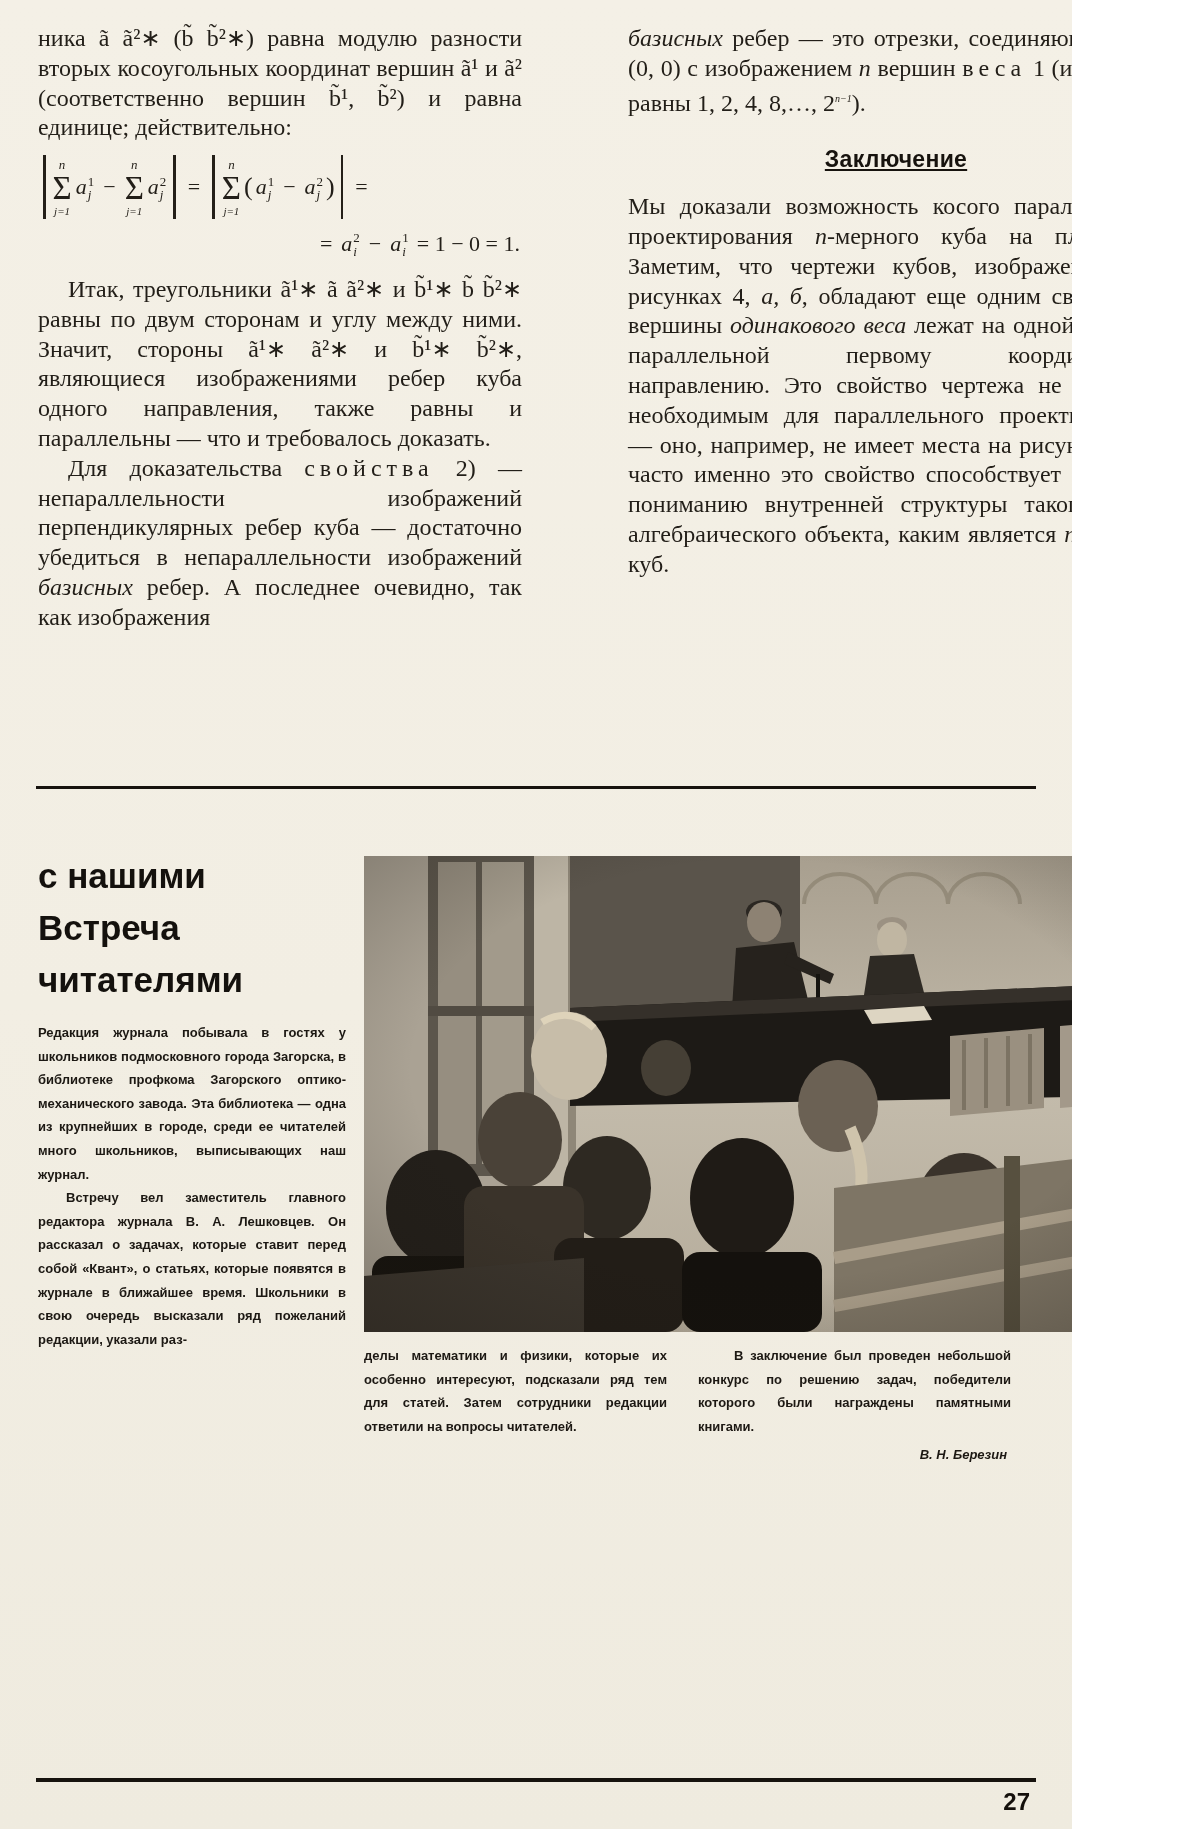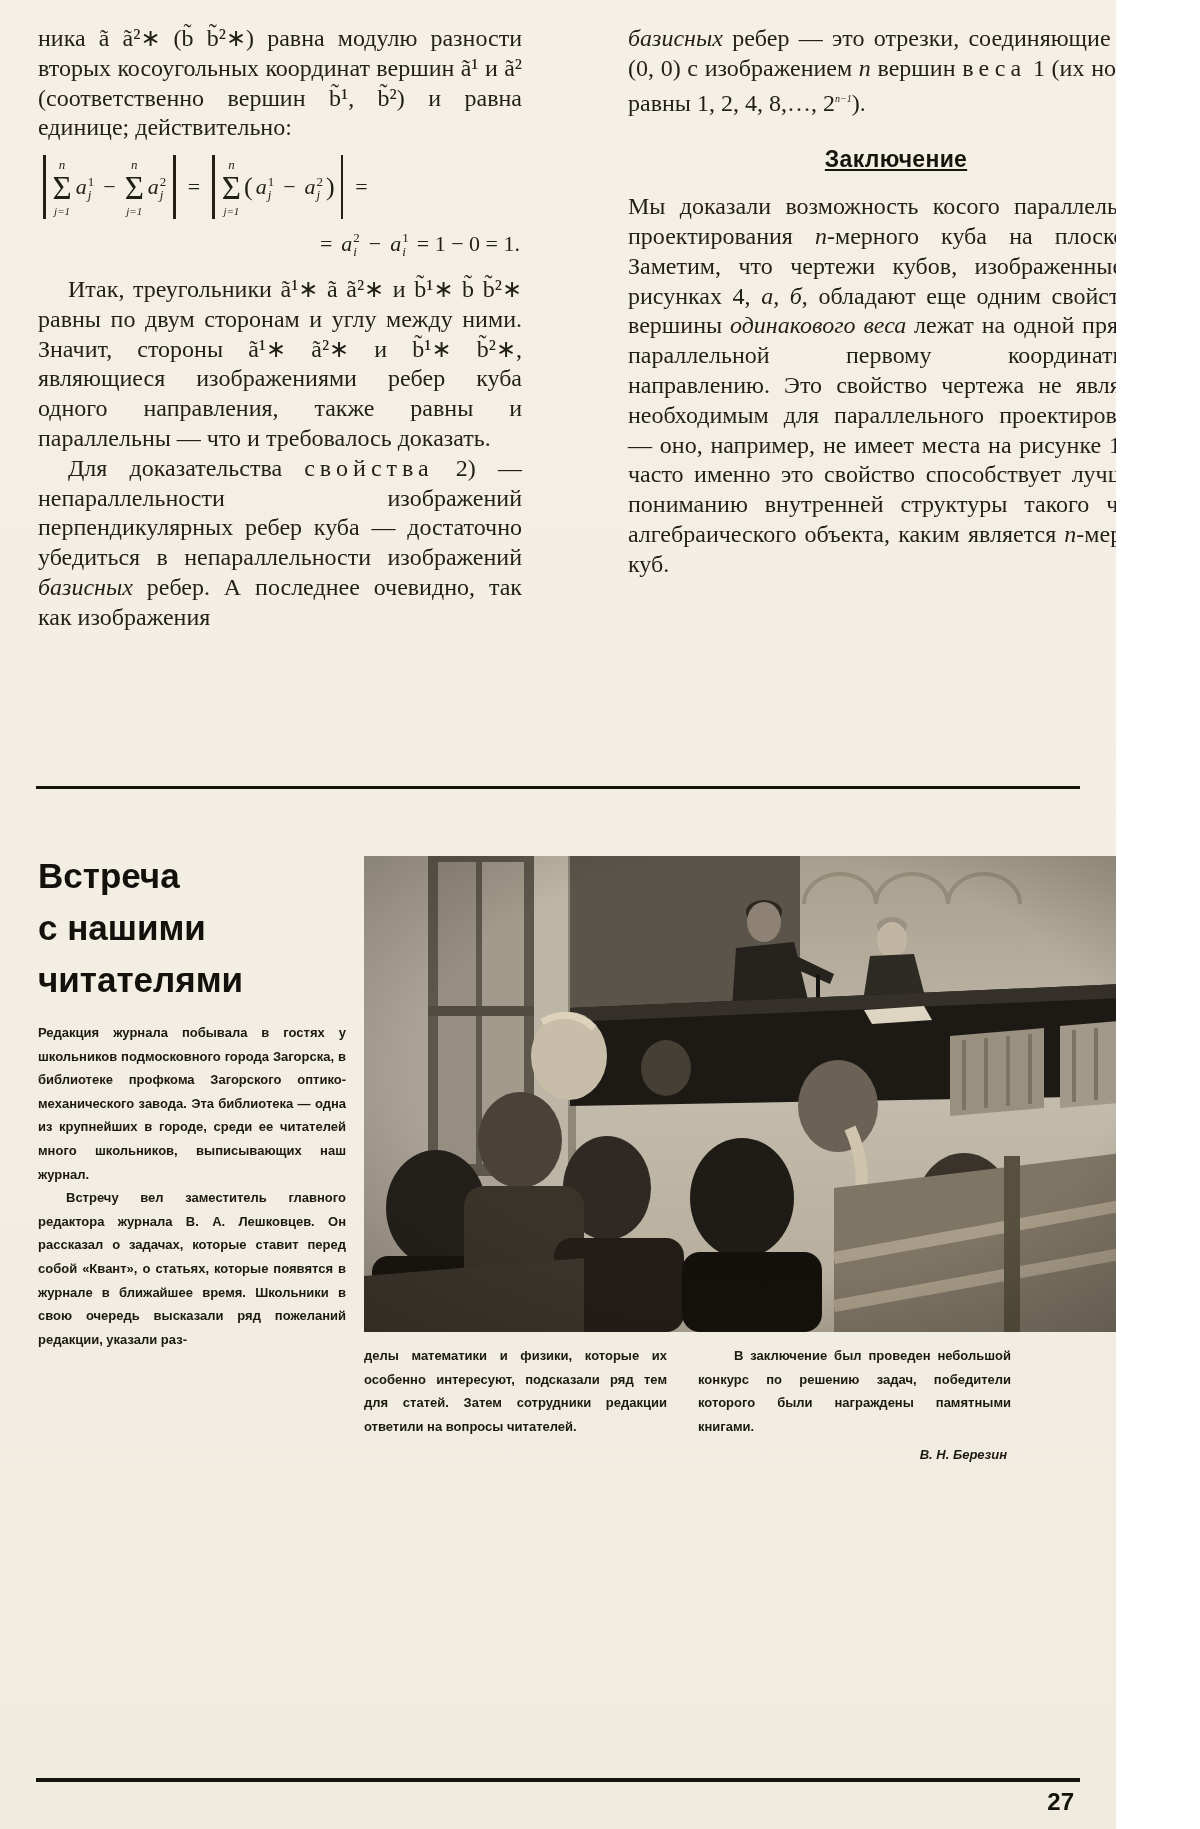--- a/index.html
+++ b/index.html
@@ -3,21 +3,20 @@
 <meta charset="utf-8">
 <style>
   html,body { margin:0; padding:0; }
   .page {
     position:relative;
     width:1072px; height:1829px;
     background: linear-gradient(180deg,#f4f0e6 0%, #f2eee3 55%, #efebdf 100%);
     font-family:"Liberation Serif", serif;
     color:#221e18;
     overflow:hidden;
-    padding-left:44px;
   }
   
   .col { position:absolute; top:24px; font-size:24px; line-height:29.8px; text-align:justify; hyphens:auto; }
   .col-l { left:38px;  width:484px; }
   .col-r { left:628px; width:536px; }
   .para { margin:0; }
   .indent { text-indent:30px; }
   .it { font-style:italic; }
   .spaced { letter-spacing:5px;font-family:Liberation Serif, serif; }
   sup { font-size:10px; }
@@ -158,22 +157,22 @@
     <p class="para"><span class="it">базисных</span><span> ребер — это отрезки, соединяющие узел (0, 0) с изображением </span><span class="it">n</span><span> вершин </span><span class="spaced">веса</span><span> 1 (их номера равны 1, 2, 4, 8,…, 2</span><sup class="it">n−1</sup><span>).</span></p>
 
     <h3 class="conclusion-h">Заключение</h3>
 
     <p class="para"><span>Мы доказали возможность косого параллельного проектирования </span><span class="it">n</span><span>-мерного куба на плоскость. Заметим, что чертежи кубов, изображенные на рисунках 4, </span><span class="it">а, б</span><span>, обладают еще одним свойством: вершины </span><span class="it">одинакового веса</span><span> лежат на одной прямой, параллельной первому координатному направлению. Это свойство чертежа не является необходимым для параллельного проектирования — оно, например, не имеет места на рисунке 1. Но часто именно это свойство способствует лучшему пониманию внутренней структуры такого чисто алгебраического объекта, каким является </span><span class="it">n</span><span>-мерный куб.</span></p>
   </div>
 
   <div class="rule1"></div>
 
   <div class="f-title">
+    <div>с нашими</div>
     <div>Встреча</div>
-    <div>с нашими</div>
     <div>читателями</div>
   </div>
 
   <div class="f-left f-text">
     <p class="para">Редакция журнала побывала в гостях у школьников подмосковного города Загорска, в библиотеке профкома Загорского оптико-механического завода. Эта библиотека — одна из крупнейших в городе, среди ее читателей много школьников, выписывающих наш журнал.</p>
     <p class="para indent">Встречу вел заместитель главного редактора журнала В. А. Лешковцев. Он рассказал о задачах, которые ставит перед собой «Квант», о статьях, которые появятся в журнале в ближайшее время. Школьники в свою очередь высказали ряд пожеланий редакции, указали раз-</p>
   </div>
 
   <div class="photo">
     <svg viewBox="0 0 800 476" preserveAspectRatio="none">

